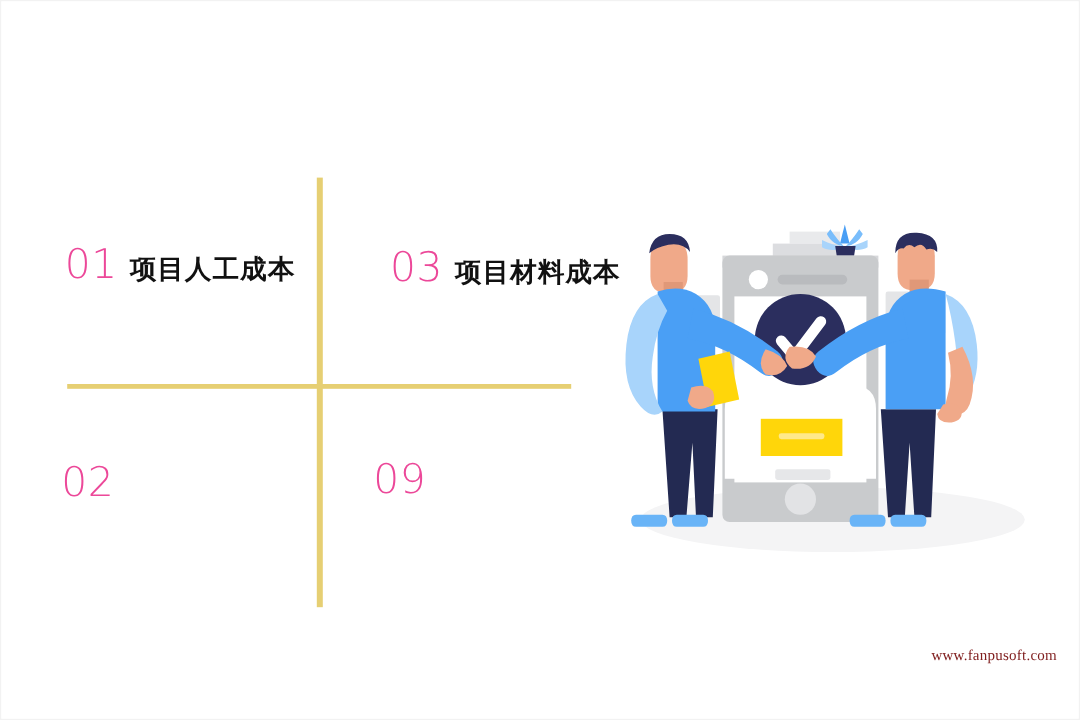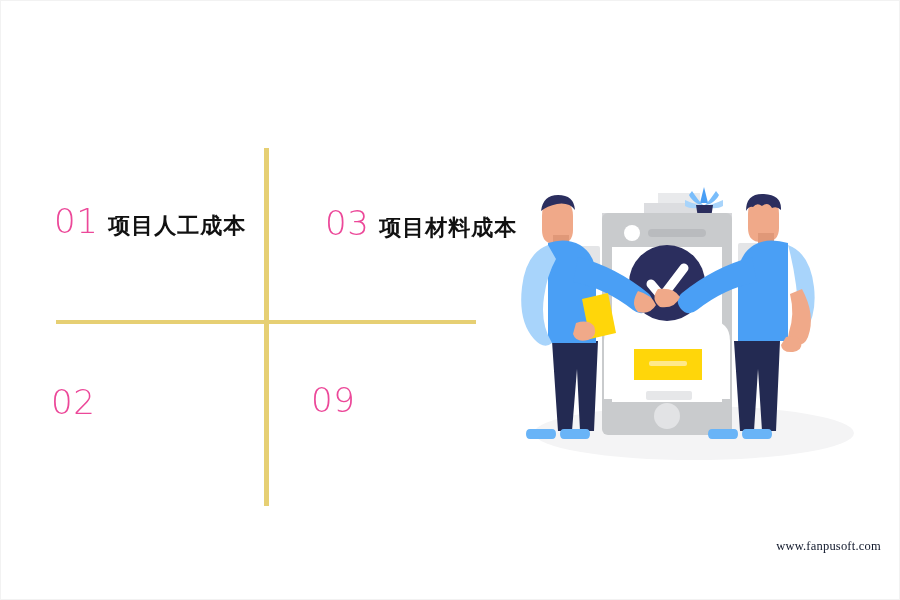--- a/index.html
+++ b/index.html
@@ -96,21 +96,21 @@
   .wm-name {
     font-size: 22px;
     font-weight: 700;
     color: #8a8ab0;
     letter-spacing: 0px;
     font-family: "DejaVu Sans", "Liberation Sans", sans-serif;
     line-height: 1;
   }
   .wm-url {
     font-size: 12.5px;
-    color: #0f172a;
+    color: #7f1d1d;
     letter-spacing: 0.2px;
     margin-top: 3px;
     text-align: center;
     font-family: "Liberation Serif", serif;
   }
 </style>
 </head>
 <body>
 
 <div id="page">

